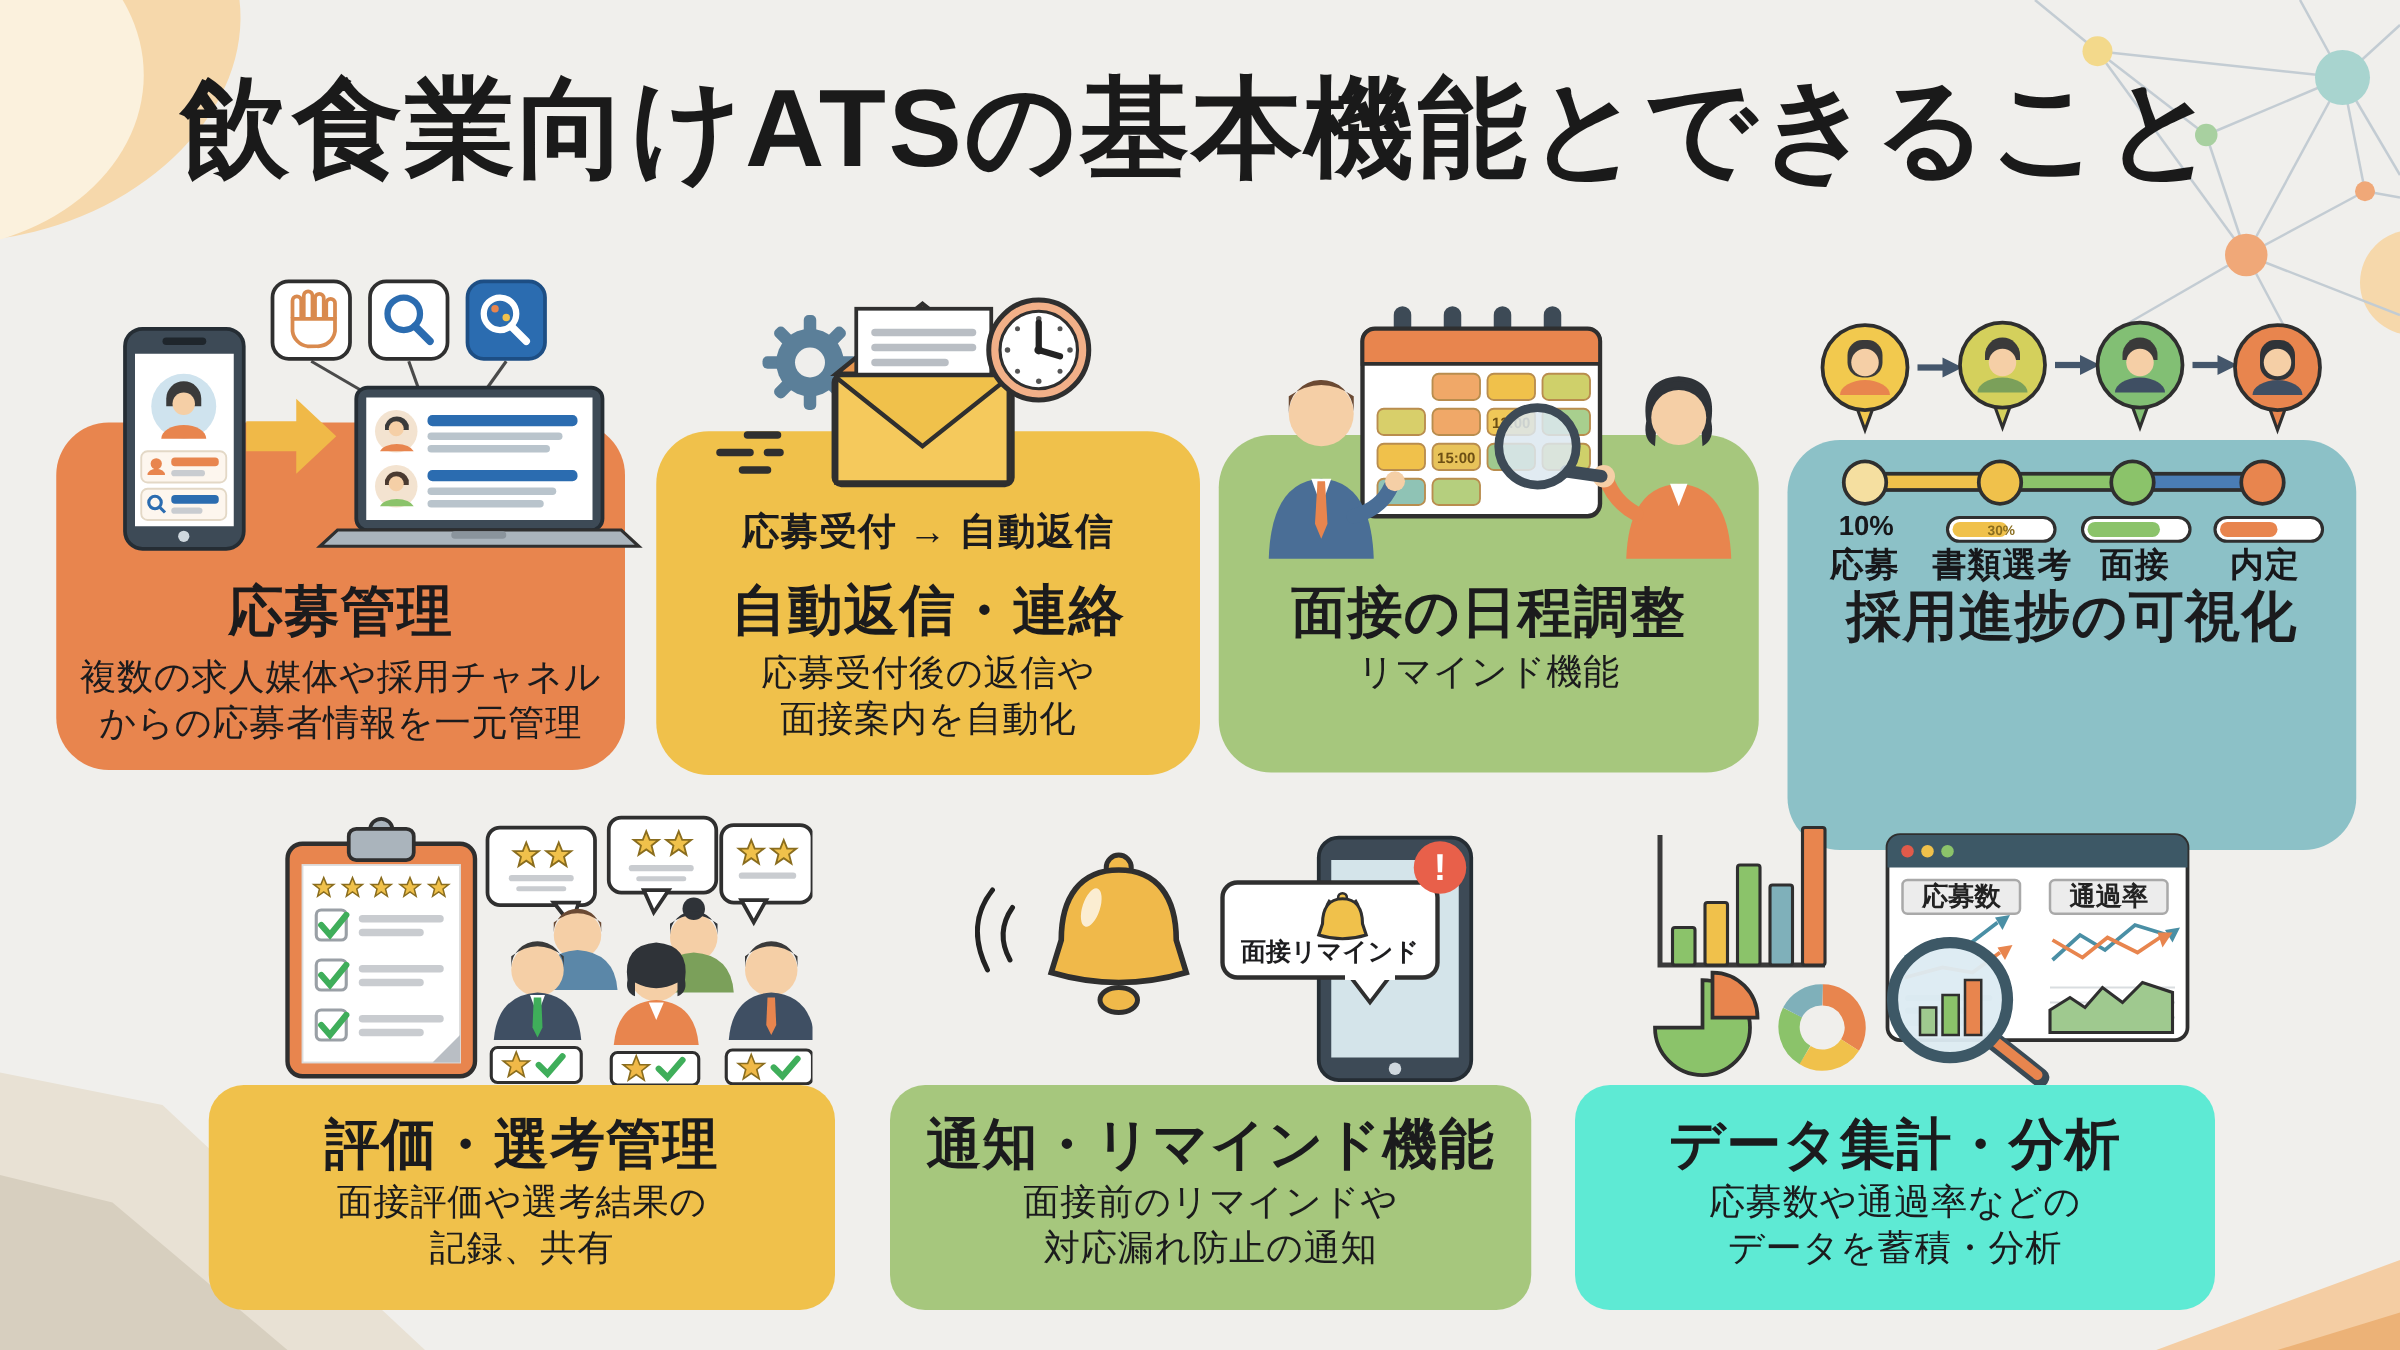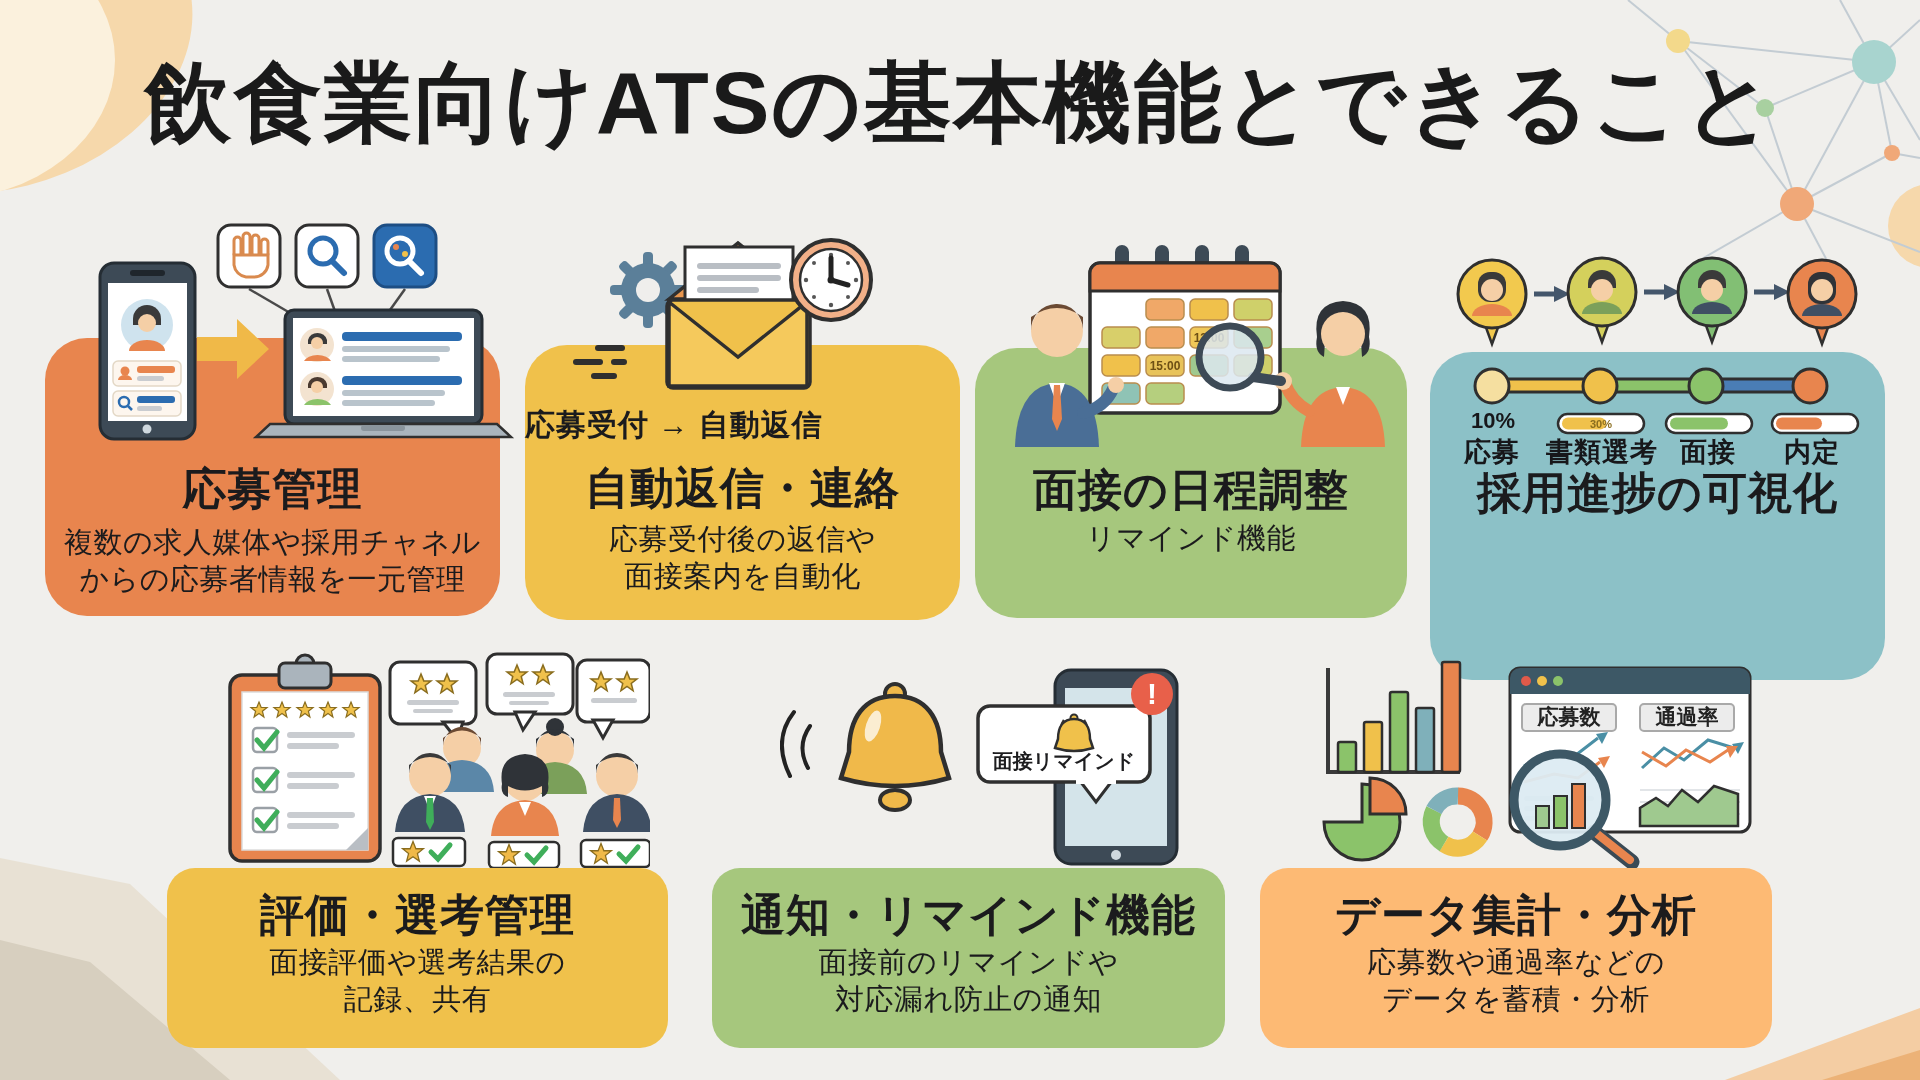--- a/index.html
+++ b/index.html
@@ -12,21 +12,21 @@
     position:absolute;top:44px;left:0;width:1920px;text-align:center;
     font-size:88px;font-weight:900;letter-spacing:2px;color:#1a1a1a;z-index:5;
   }
   .card{position:absolute;border-radius:42px;z-index:1}
   .card.r2{border-radius:28px}
   .card-title{position:absolute;left:0;width:100%;text-align:center;
     font-size:44px;font-weight:800;letter-spacing:1px;color:#1b1b1d}
   .card-desc{position:absolute;left:0;width:100%;text-align:center;
     font-size:29px;font-weight:400;line-height:1.26;letter-spacing:.5px;
     white-space:pre-line;color:#1b1b1d}
-  .card-pre{position:absolute;left:0;width:100%;
+  .card-pre{position:absolute;left:0;width:100%;text-align:center;
     font-size:30px;font-weight:800;letter-spacing:1px;color:#1b1b1d}
   .icon-svg{position:absolute;z-index:3}
   .stage-label{position:absolute;text-align:center;font-size:27px;font-weight:800;
     z-index:4;color:#17171a;letter-spacing:1px}
   .pct-label{position:absolute;text-align:center;font-size:22px;font-weight:700;
     z-index:4;color:#17171a}
   #bg-decor{position:absolute;top:0;left:0;z-index:0}
 </style>
 </head>
 <body>
@@ -483,21 +483,21 @@
       <path d="M304,58 q5,7 1,14" stroke="#333" stroke-width="2.5" fill="none"></path>
       <circle cx="294" cy="56" r="3.5" fill="#f0c14b" stroke="#2f2f2f" stroke-width="2"></circle>
       <path d="M294,57 c11,0 16,8 16,20 l3,9 q-19,6 -38,0 l3,-9 c0,-12 5,-20 16,-20 z" fill="#f0c14b" stroke="#2f2f2f" stroke-width="2.5"></path>
     </g>
     <text x="284" y="106" text-anchor="middle" font-size="20" font-weight="bold" fill="#1d1d1f">面接リマインド</text>
     <circle cx="372" cy="32" r="21" fill="#e8604a"></circle>
     <text x="372" y="42" text-anchor="middle" font-size="30" font-weight="bold" fill="#ffffff">!</text>
   </g>
 </svg>
 
-<div class="card r2" style="left: 1260px; top: 868px; width: 512px; height: 180px; background: #fdba74;">
+<div class="card r2" style="left: 1260px; top: 868px; width: 512px; height: 180px; background: #5eead4;">
   <div class="card-title" style="top:18px">データ集計・分析</div>
   <div class="card-desc" style="top:76px">応募数や通過率などの
 データを蓄積・分析</div>
 </div>
 <svg class="icon-svg" style="left:1310px;top:650px" width="470" height="218" viewBox="0 0 470 218">
 
   <g>
     <path d="M18,18 L18,122 L150,122" stroke="#3a3a3a" stroke-width="4" fill="none"></path>
     <g stroke="#2f2f2f" stroke-width="2.5">
       <rect x="28" y="92" width="18" height="30" rx="2" fill="#8bc36a"></rect>

